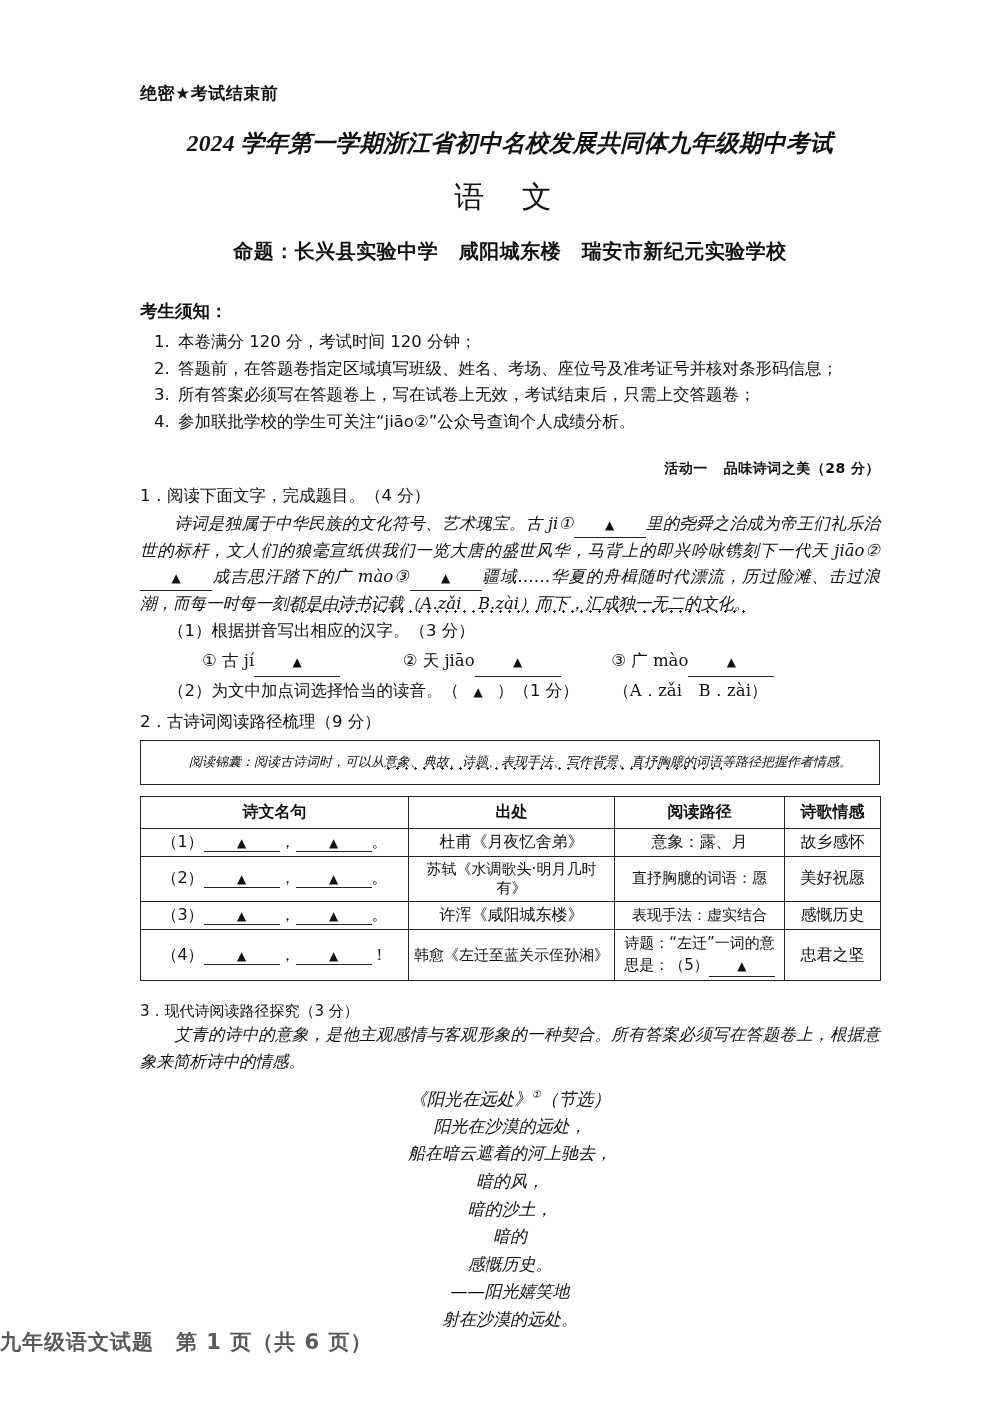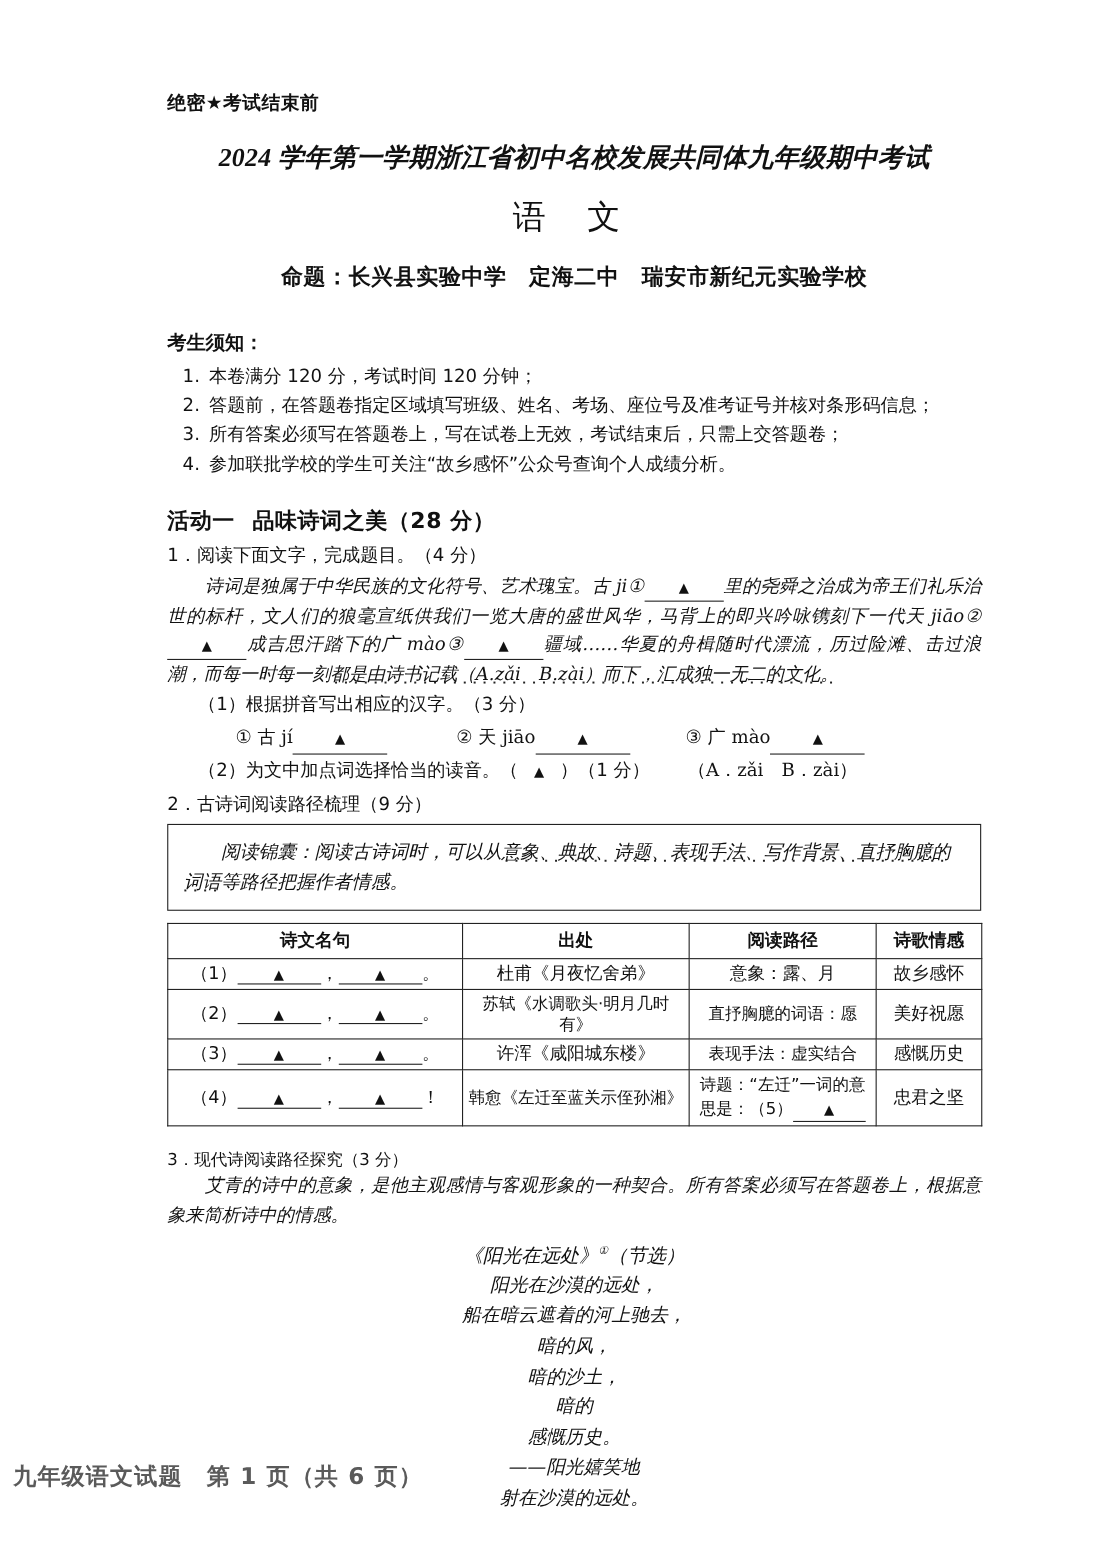--- a/index.html
+++ b/index.html
@@ -10,21 +10,21 @@
   body {
     width: 1000px;
     height: 1413px;
     font-family: "DejaVu Serif", "Liberation Serif", serif;
     color: #111;
     position: relative;
     overflow: hidden;
   }
   .page {
     position: absolute;
-    left: 12px; top: 0;
+    left: 0; top: 0;
     width: 824px;
     height: 1413px;
     padding: 0;
     box-sizing: border-box;
   }
   .inner {
     position: absolute;
     left: 140px;
     top: 0;
     width: 740px;
@@ -84,22 +84,22 @@
     font-family: "DejaVu Sans", "Liberation Sans", sans-serif;
   }
   .notice-list li .num {
     position: absolute;
     left: 14px;
     top: 0;
   }
 
   
   .activity {
-    text-align: left;
-    font-size: 20px;
+    text-align: right;
+    font-size: 14px;
     font-weight: 700;
     margin-top: 24px;
     letter-spacing: 0.5px;
     font-family: "DejaVu Sans", "Liberation Sans", sans-serif;
   }
   .activity .sp { display: inline-block; width: 16px; }
 
   .q-head {
     font-size: 16.5px;
     margin-top: 7px;
@@ -154,24 +154,24 @@
     font-size: 16.5px;
     margin-top: 6px;
     font-family: "DejaVu Sans", "Liberation Sans", sans-serif;
   }
 
   
   .tipbox {
     border: 1.6px solid #222;
     margin-top: 7px;
     padding: 11px 14px 11px 14px;
-    font-size: 17px;
+    font-size: 13px;
     line-height: 1.62;
     font-style: italic;
-    font-family: Liberation Serif, serif;
+    font-family: Liberation Mono, monospace;
     box-sizing: border-box;
   }
   .tipbox .indent { display: inline-block; width: 34px; }
 
   
   table.poem-table {
     border-collapse: collapse;
     width: 100%;
     margin-top: 11px;
     table-layout: fixed;
@@ -237,28 +237,28 @@
 </style>
 </head>
 <body>
 
 <div class="page">
   <div class="inner">
 
     <div class="secrecy">绝密★考试结束前</div>
     <div class="exam-title">2024 学年第一学期浙江省初中名校发展共同体九年级期中考试</div>
     <div class="subject">语 文</div>
-    <div class="authors">命题：长兴县实验中学　定海二中　瑞安市新纪元实验学校</div>
+    <div class="authors">命题：长兴县实验中学　咸阳城东楼　瑞安市新纪元实验学校</div>
 
     <div class="notice-title">考生须知：</div>
     <ul class="notice-list">
       <li><span class="num">1.</span><span>本卷满分 120 分，考试时间 120 分钟；</span></li>
       <li><span class="num">2.</span><span>答题前，在答题卷指定区域填写班级、姓名、考场、座位号及准考证号并核对条形码信息；</span></li>
       <li><span class="num">3.</span><span>所有答案必须写在答题卷上，写在试卷上无效，考试结束后，只需上交答题卷；</span></li>
-      <li><span class="num">4.</span><span>参加联批学校的学生可关注“故乡感怀”公众号查询个人成绩分析。</span></li>
+      <li><span class="num">4.</span><span>参加联批学校的学生可关注“jiāo②”公众号查询个人成绩分析。</span></li>
     </ul>
 
     <div class="activity">
       <span>活动一</span><span class="sp"></span><span>品味诗词之美</span><span>（28 分）</span>
     </div>
 
     <div class="q-head">1．阅读下面文字，完成题目。（4 分）</div>
     <div class="passage">
       <span class="indent"></span><span>诗词是独属于中华民族的文化符号、艺术瑰宝。古 ji①</span><span class="blank-u" style="width:72px"><span class="tri">▲</span></span><span>里的尧舜之治成为帝王们礼乐治世的标杆，文人们的狼毫宣纸供我们一览大唐的盛世风华，马背上的即兴吟咏镌刻下一代天 jiāo②</span><span class="blank-u" style="width:72px"><span class="tri">▲</span></span><span>成吉思汗踏下的广 mào③</span><span class="blank-u" style="width:72px"><span class="tri">▲</span></span><span>疆域……华夏的舟楫随时代漂流，历过险滩、击过浪潮，而每一时每一刻</span><span class="dotted">都是由诗书记载（A.zǎi　B.zài）而下，汇成独一无二的文化。</span>
     </div>

